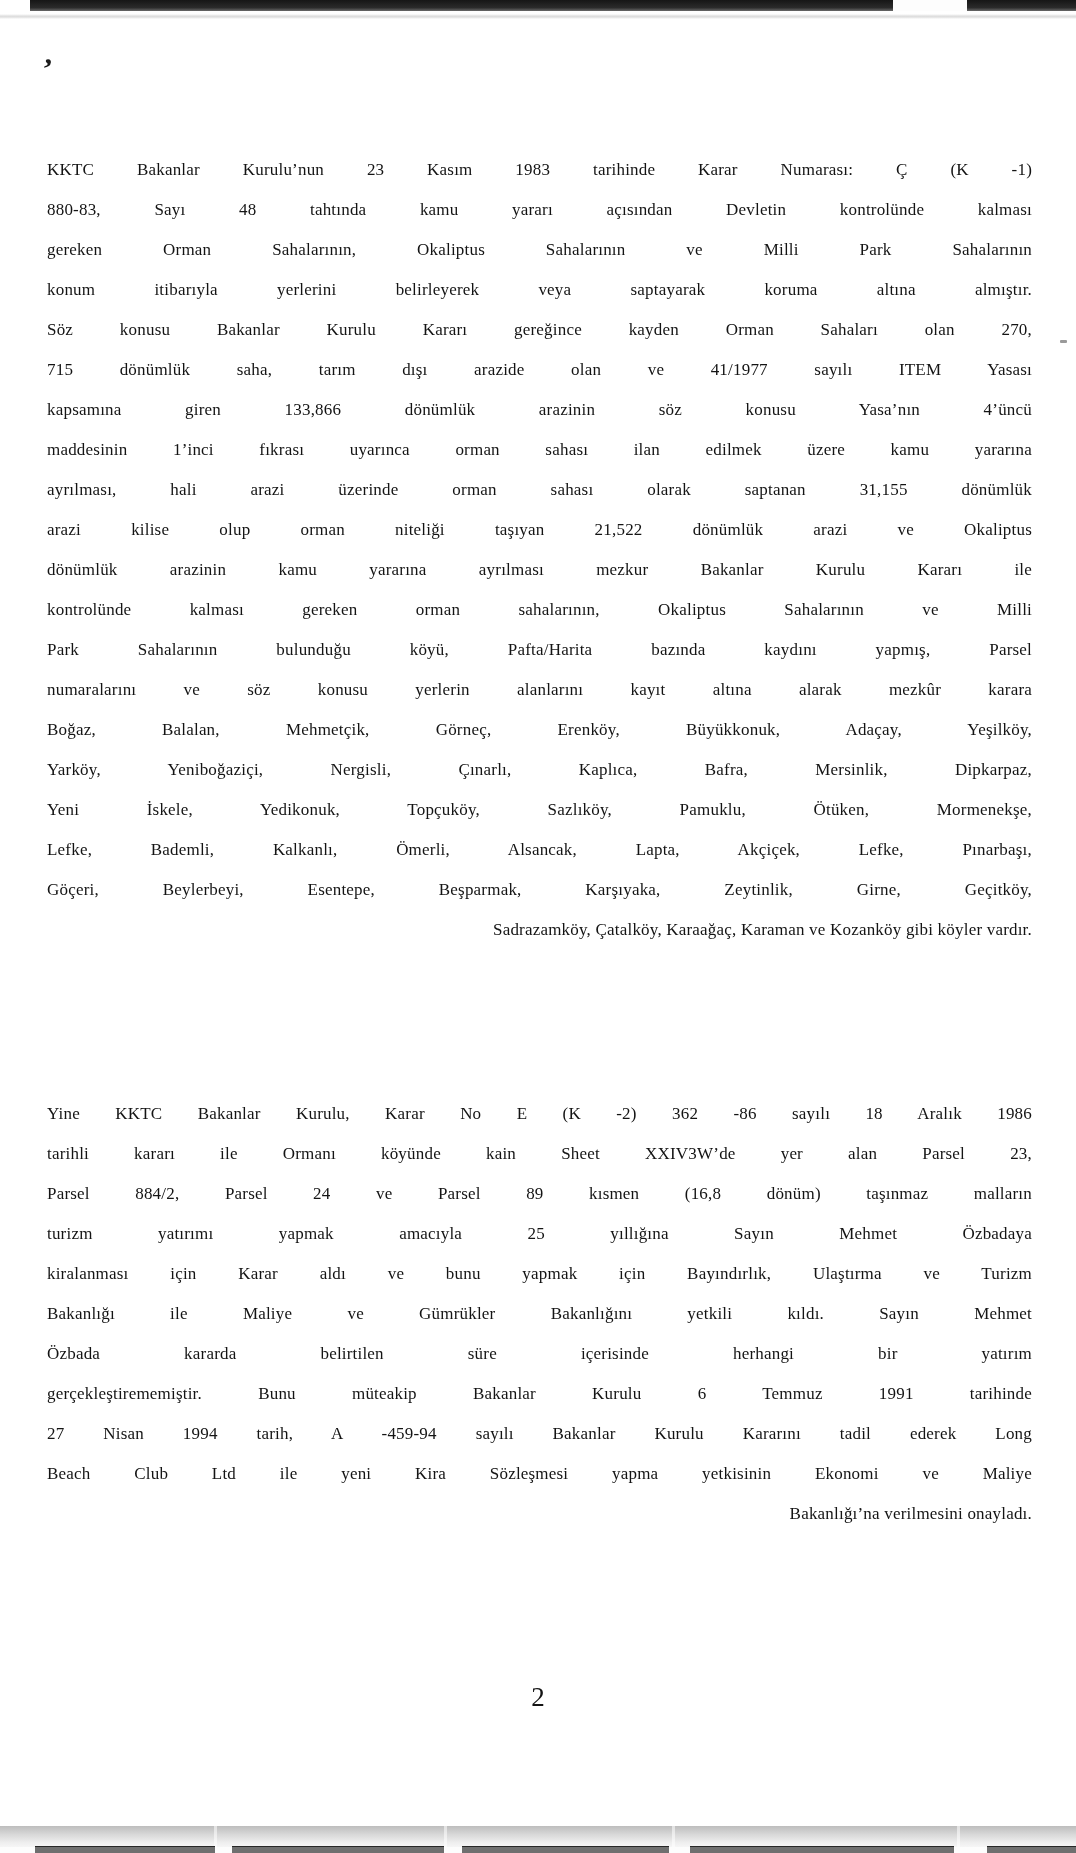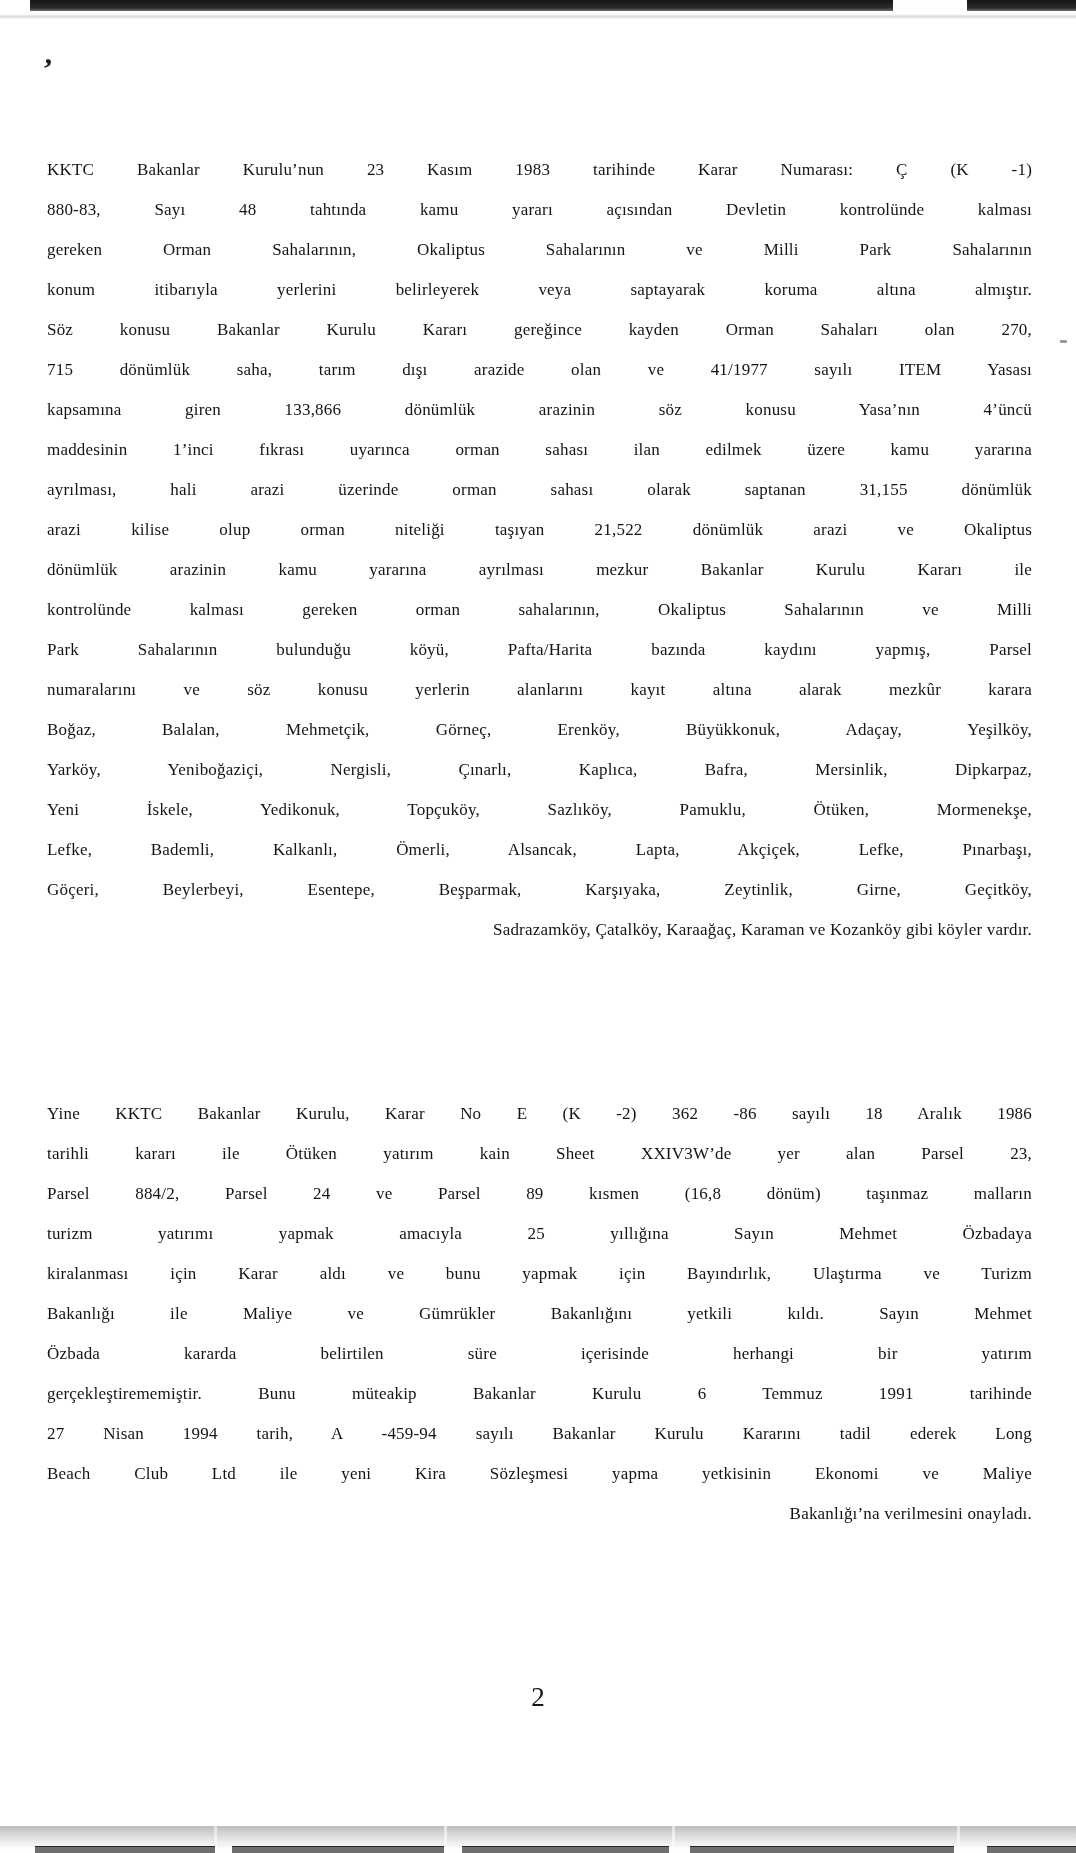--- a/index.html
+++ b/index.html
@@ -143,21 +143,21 @@
   <div class="tline j">Boğaz, Balalan, Mehmetçik, Görneç, Erenköy, Büyükkonuk, Adaçay, Yeşilköy,</div>
   <div class="tline j">Yarköy, Yeniboğaziçi, Nergisli, Çınarlı, Kaplıca, Bafra, Mersinlik, Dipkarpaz,</div>
   <div class="tline j">Yeni İskele, Yedikonuk, Topçuköy, Sazlıköy, Pamuklu, Ötüken, Mormenekşe,</div>
   <div class="tline j">Lefke, Bademli, Kalkanlı, Ömerli, Alsancak, Lapta, Akçiçek, Lefke, Pınarbaşı,</div>
   <div class="tline j">Göçeri, Beylerbeyi, Esentepe, Beşparmak, Karşıyaka, Zeytinlik, Girne, Geçitköy,</div>
   <div class="tline last">Sadrazamköy, Çatalköy, Karaağaç, Karaman ve Kozanköy gibi köyler vardır.</div>
 </div>
 
 <div class="textblock p2">
   <div class="tline j">Yine KKTC Bakanlar Kurulu, Karar No E (K -2) 362 -86 sayılı 18 Aralık 1986</div>
-  <div class="tline j">tarihli kararı ile Ötüken yatırım kain Sheet XXIV3W’de yer alan Parsel 23,</div>
+  <div class="tline j">tarihli kararı ile Ormanı köyünde kain Sheet XXIV3W’de yer alan Parsel 23,</div>
   <div class="tline j">Parsel 884/2, Parsel 24 ve Parsel 89 kısmen (16,8 dönüm) taşınmaz malların</div>
   <div class="tline j">turizm yatırımı yapmak amacıyla 25 yıllığına Sayın Mehmet Özbadaya</div>
   <div class="tline j">kiralanması için Karar aldı ve bunu yapmak için Bayındırlık, Ulaştırma ve Turizm</div>
   <div class="tline j">Bakanlığı ile Maliye ve Gümrükler Bakanlığını yetkili kıldı. Sayın Mehmet</div>
   <div class="tline j">Özbada kararda belirtilen süre içerisinde herhangi bir yatırım</div>
   <div class="tline j">gerçekleştirememiştir. Bunu müteakip Bakanlar Kurulu 6 Temmuz 1991 tarihinde</div>
   <div class="tline j">27 Nisan 1994 tarih, A -459-94 sayılı Bakanlar Kurulu Kararını tadil ederek Long</div>
   <div class="tline j">Beach Club Ltd ile yeni Kira Sözleşmesi yapma yetkisinin Ekonomi ve Maliye</div>
   <div class="tline last">Bakanlığı’na verilmesini onayladı.</div>
 </div>

